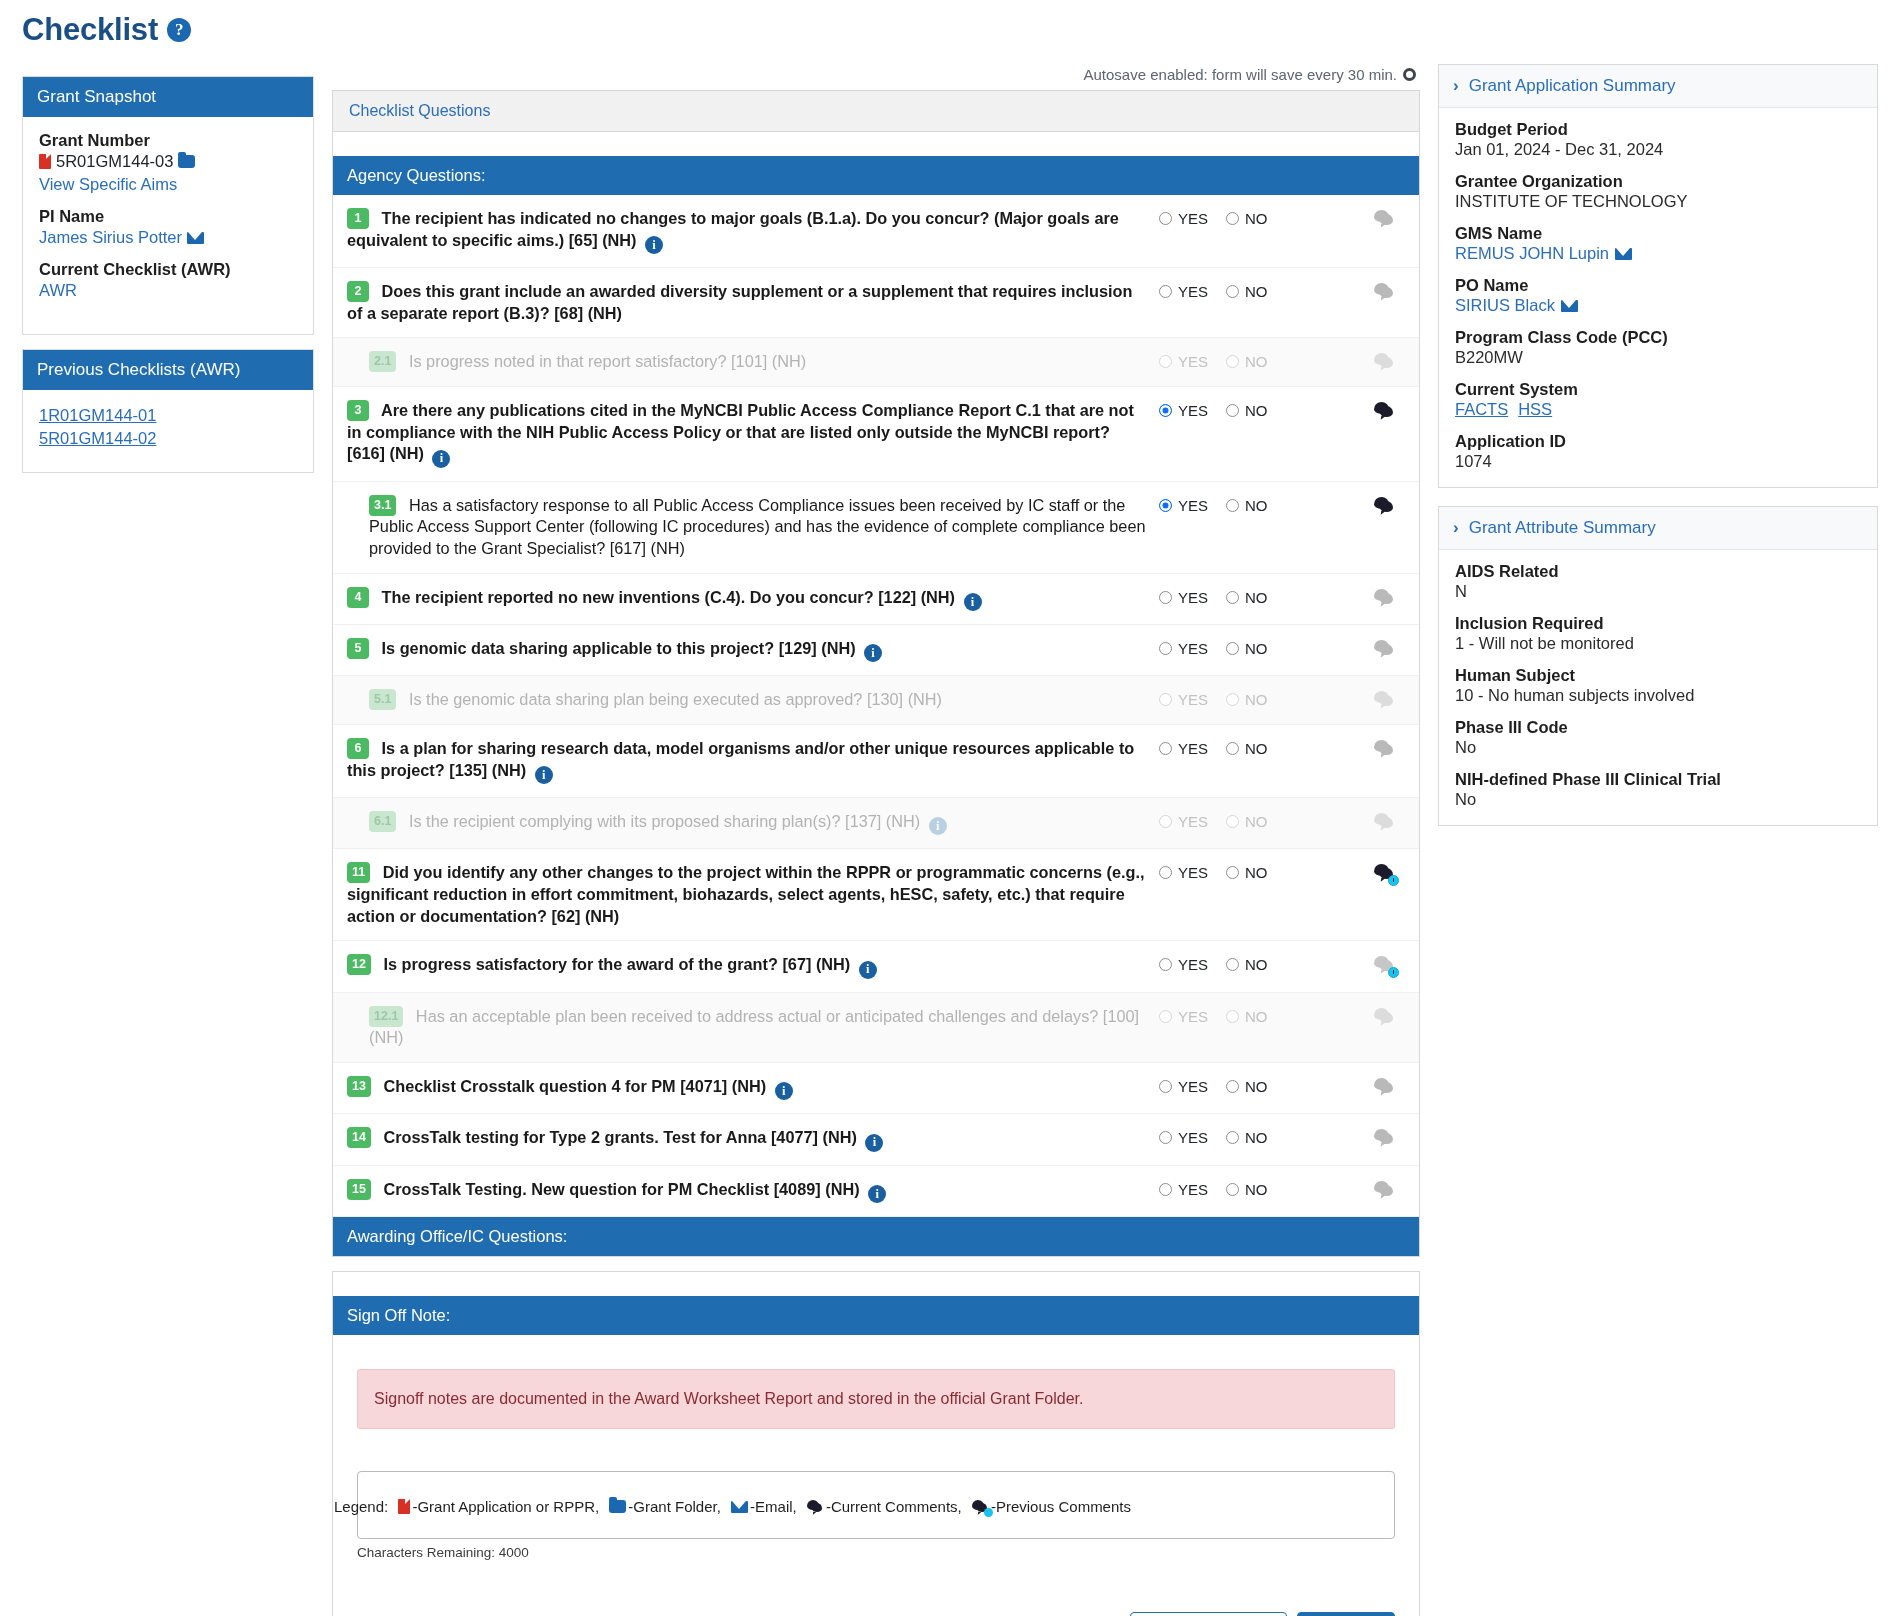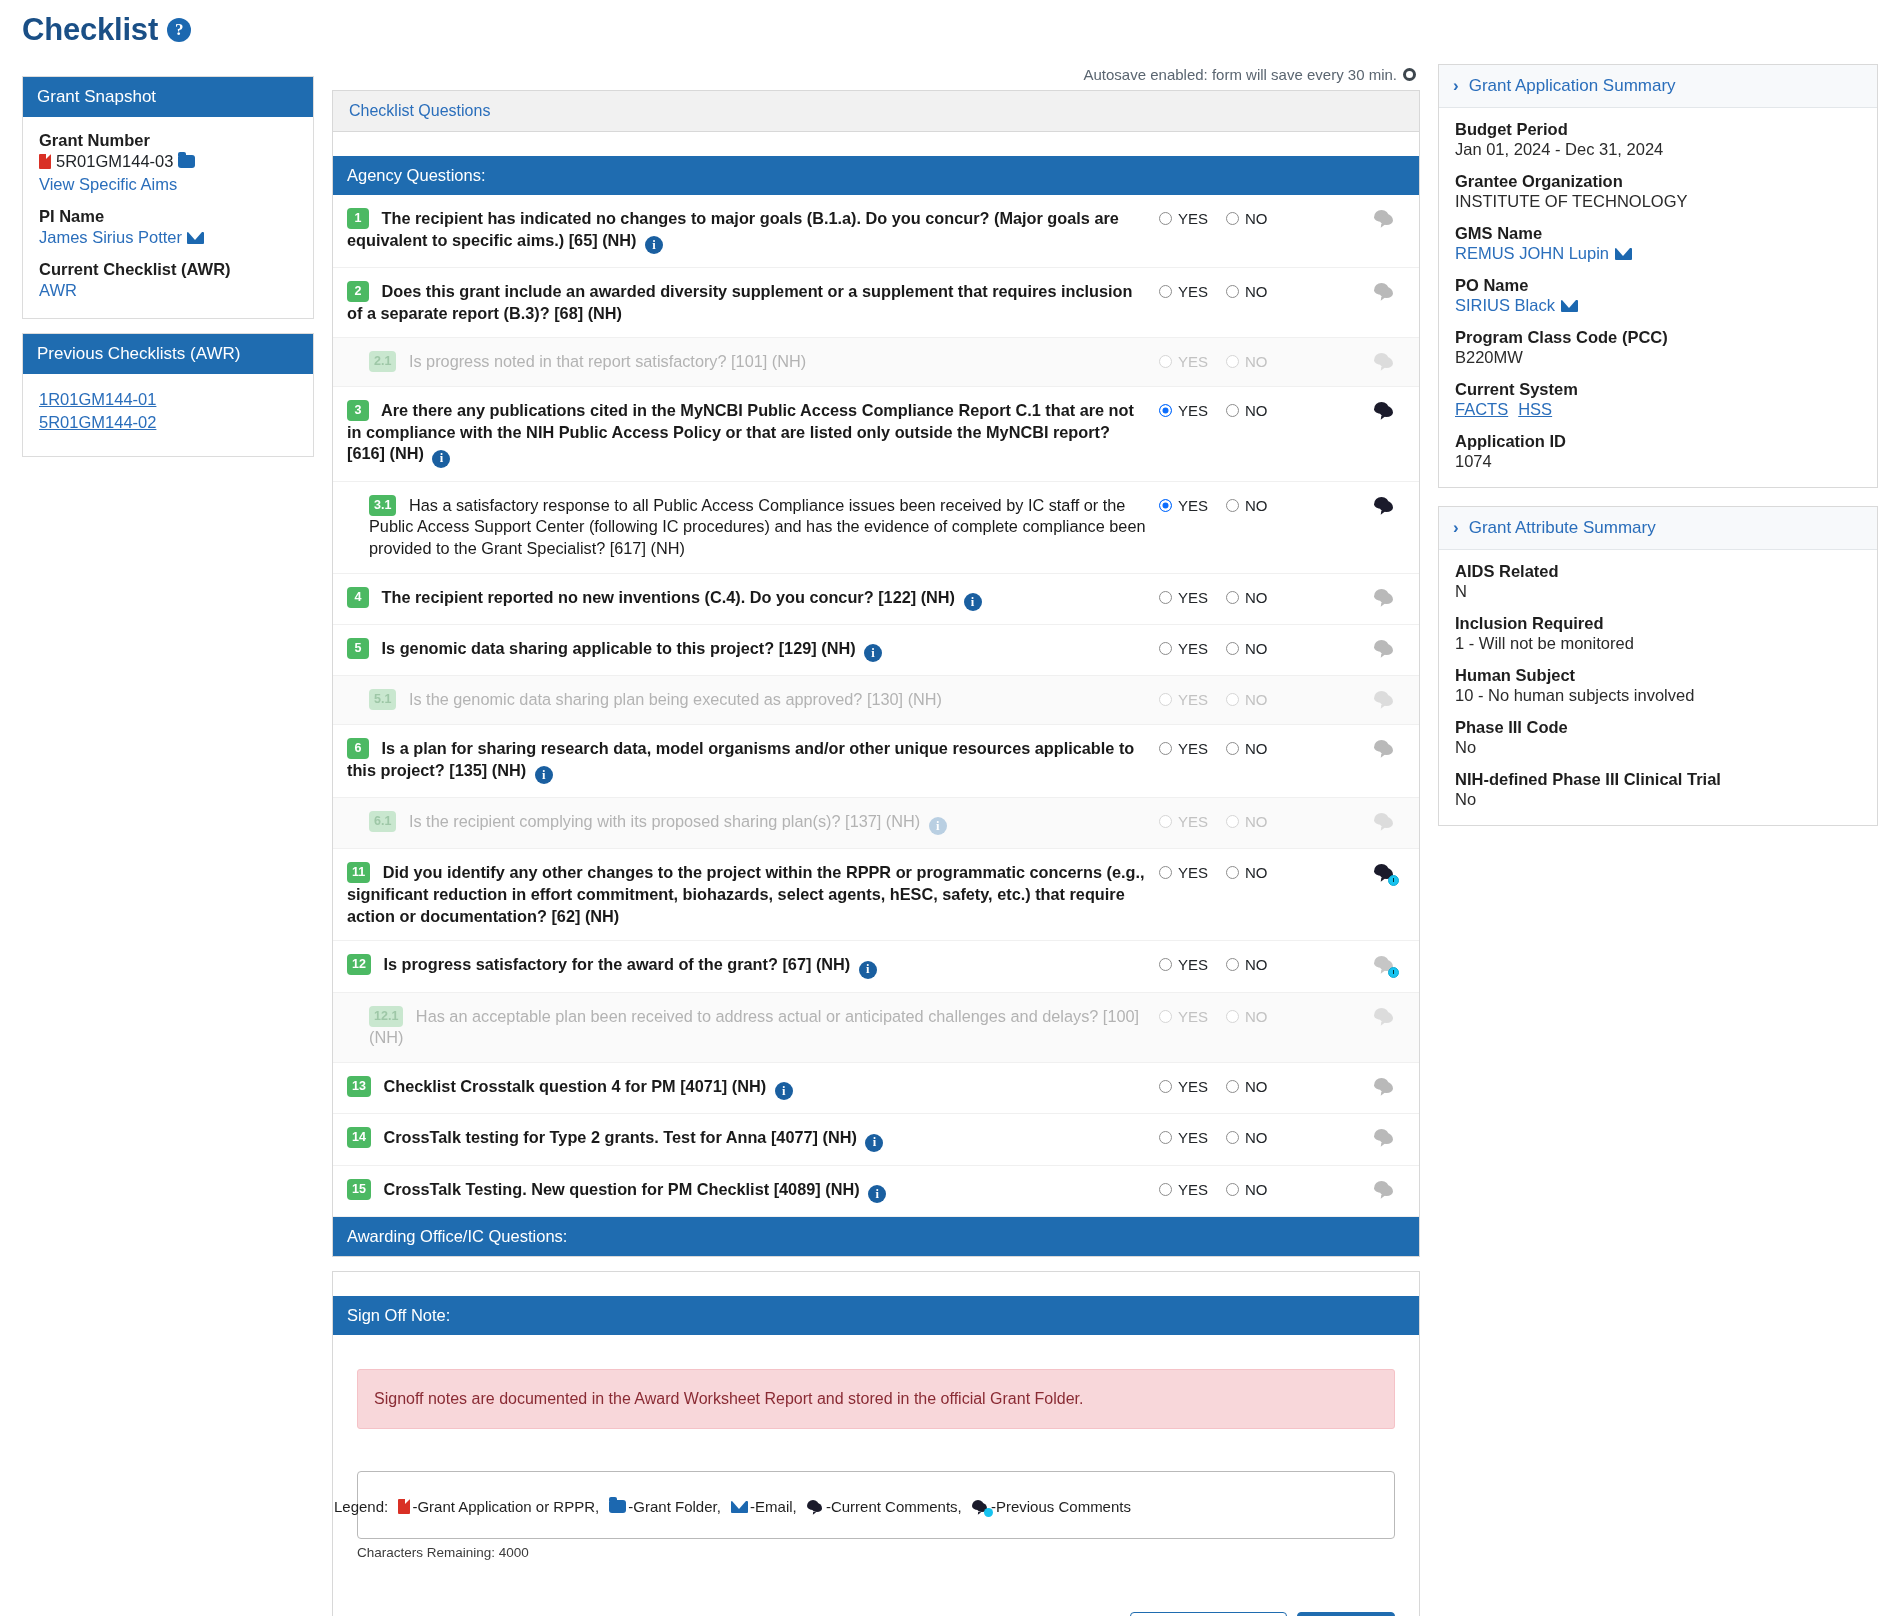--- a/index.html
+++ b/index.html
@@ -250,21 +250,21 @@
           <a class="lnk">View Specific Aims</a>
         </div>
 
         <div class="fld-label">PI Name</div>
         <div class="fld-val">
           <a class="lnk">James Sirius Potter</a>
           <span class="ico-mail"></span>
         </div>
 
         <div class="fld-label">Current Checklist (AWR)</div>
-        <div class="fld-val" style="margin-bottom:0;">
+        <div class="fld-val" style="margin-bottom:16px;">
           <a class="lnk">AWR</a>
         </div>
       </div>
     </div>
 
     <div class="panel">
       <div class="panel-head">Previous Checklists (AWR)</div>
       <div class="panel-body compact">
         <a class="lnk-u">1R01GM144-01</a>
         <a class="lnk-u">5R01GM144-02</a>

